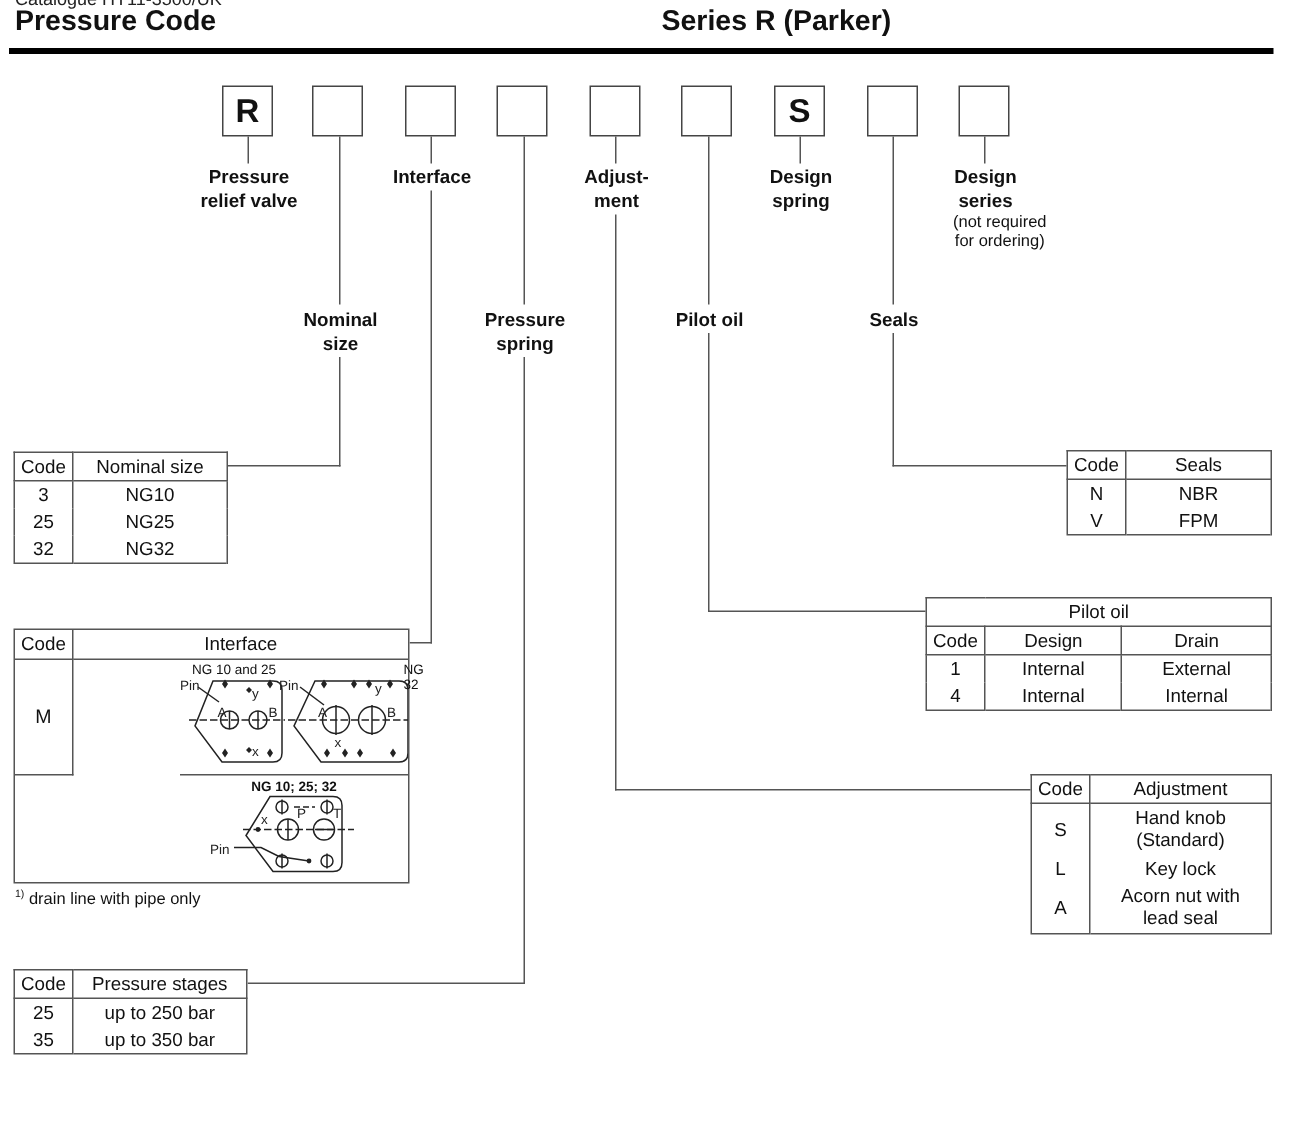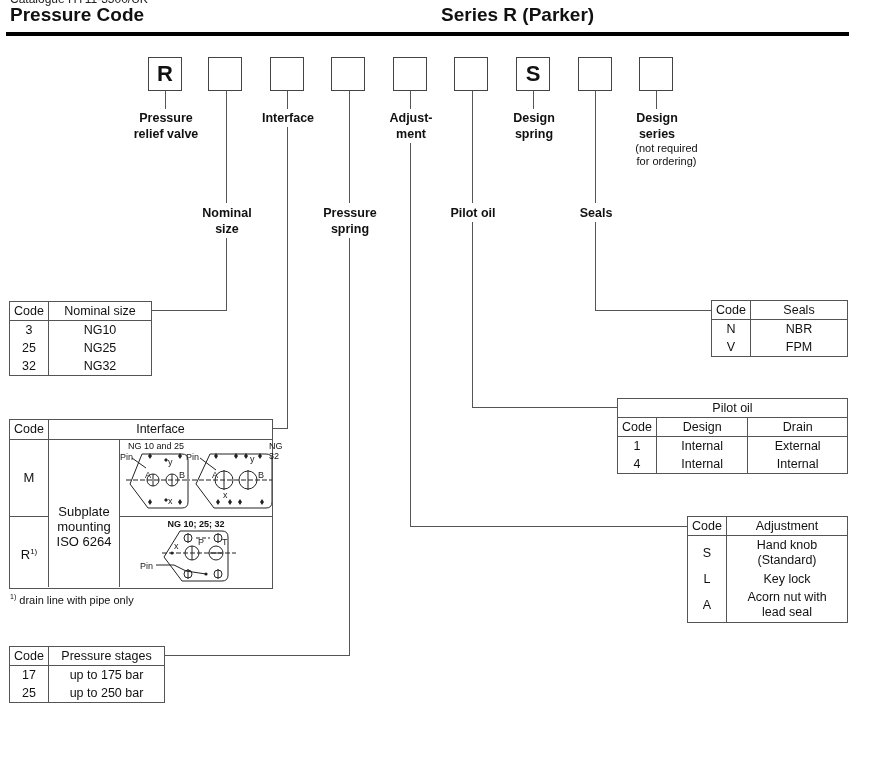--- a/index.html
+++ b/index.html
@@ -115,31 +115,21 @@
         <td>NG32</td>
       </tr>
 </tbody>
   </table>
 
 <div class="abs" style="left:9px;top:419px;width:264px;height:170px;border:1.5px solid #555;box-sizing:border-box;background:#fff;">
   <div class="abs" style="left:0;top:0;width:38px;height:19px;border-right:1.2px solid #555;border-bottom:1.2px solid #555;font-size:12.5px;text-align:center;line-height:18px;">Code</div>
   <div class="abs" style="left:39px;top:0;right:0;height:19px;border-bottom:1.2px solid #555;font-size:12.5px;text-align:center;line-height:18px;">Interface</div>
 
   <div class="abs" style="left:0;top:20px;width:38px;height:76px;border-right:1.2px solid #555;border-bottom:1.2px solid #555;font-size:13px;text-align:center;line-height:76px;">M</div>
-  <div class="abs" style="left:0;top:97px;width:38px;height:70px;border-right:1.2px solid #555;font-size:13px;text-align:center;line-height:70px;">
-    <span>R</span><sup style="font-size:8px;">1)</sup>
-  </div>
-
-  <div class="abs" style="left:39px;top:20px;width:70px;height:147px;border-right:1.2px solid #555;font-size:13px;text-align:center;">
-    <div style="margin-top:64px;line-height:15px;">
-      <span>Subplate</span><br>
-      <span>mounting</span><br>
-      <span>ISO 6264</span>
-    </div>
-  </div>
+
 
   <div class="abs" style="left:110px;top:20px;right:0;height:76px;border-bottom:1.2px solid #555;">
     <div class="abs" style="left:8px;top:1px;font-size:9px;">NG 10 and 25</div>
     <div class="abs" style="left:101px;top:1px;font-size:9px;padding-left:48px;">NG 32</div>
     <svg class="abs" style="left:0;top:10px;" width="152" height="64">
       <g fill="none" stroke="#222" stroke-width="1">
         <path d="M22 4 H62 Q68 4 68 10 V52 Q68 58 62 58 H28 L10 34 Z"></path>
         <line x1="6" y1="30" x2="70" y2="30" stroke-dasharray="5,2"></line>
         <circle cx="33" cy="30" r="6"></circle>
           <circle cx="52" cy="30" r="6"></circle>
@@ -208,26 +198,26 @@
   <span>drain line with pipe only</span>
 </div>
 
 <table class="t" style="left:9px;top:646px;width:156px;">
   <tbody>
       <tr class="h">
     <td style="width:34px;">Code</td>
     <td>Pressure stages</td>
   </tr>
   <tr>
-        <td>17</td>
-        <td>up to 175 bar</td>
-      </tr>
-  <tr>
         <td>25</td>
         <td>up to 250 bar</td>
+      </tr>
+  <tr>
+        <td>35</td>
+        <td>up to 350 bar</td>
       </tr>
 </tbody>
   </table>
 
 <table class="t" style="left:711px;top:300px;width:137px;">
   <tbody>
       <tr class="h">
     <td style="width:34px;">Code</td>
     <td>Seals</td>
   </tr>

